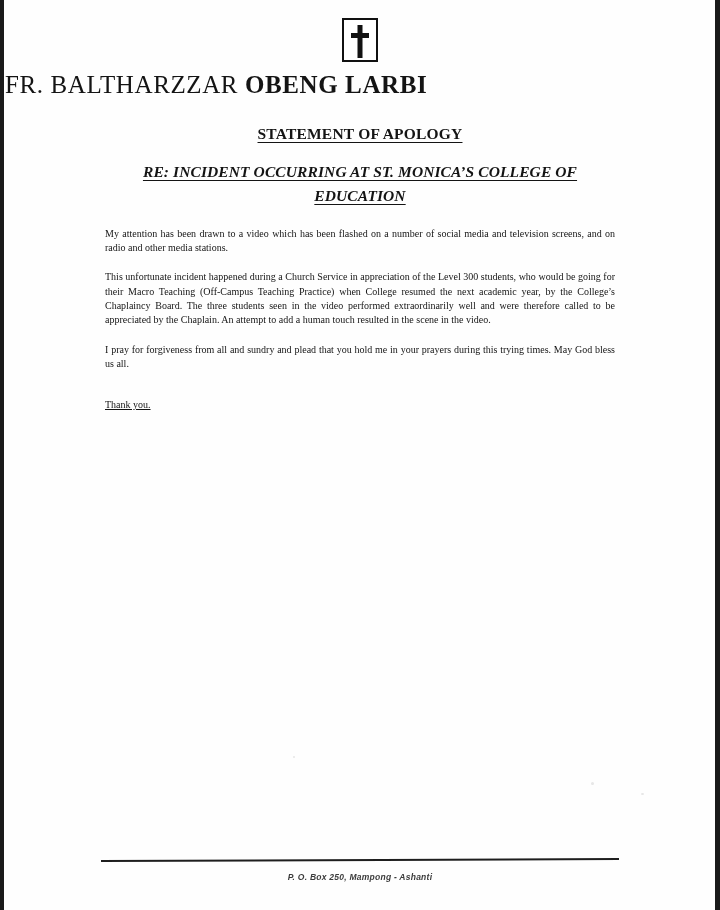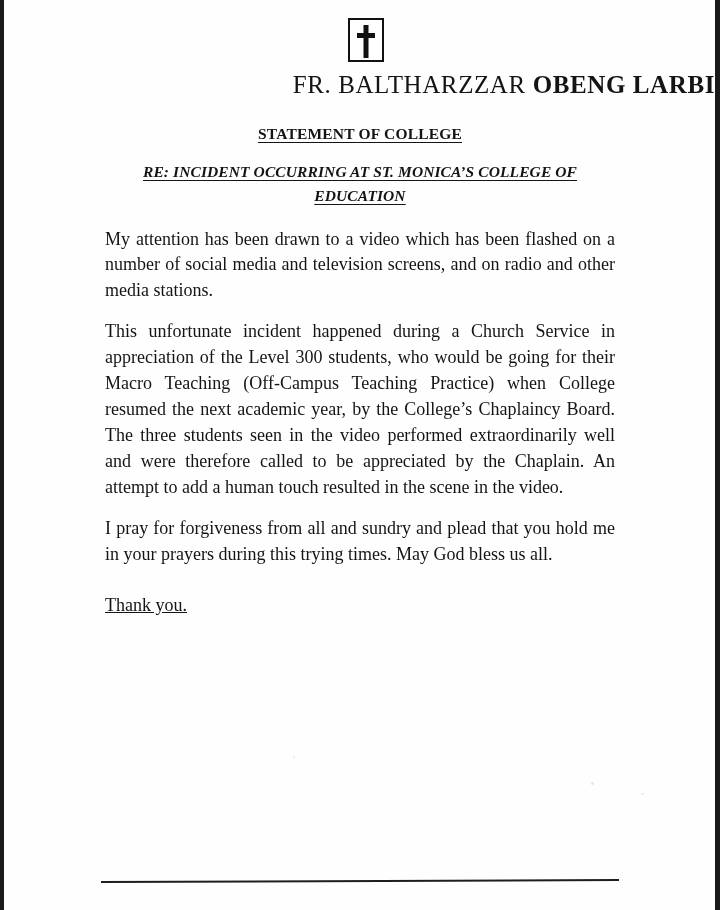--- a/index.html
+++ b/index.html
@@ -25,23 +25,22 @@
 
   .page {
     position: absolute;
     left: 5px; right: 5px; top: 0; bottom: 0;
     background: #fefefe;
     padding: 0;
   }
 
   
   .letterhead {
-    text-align: right;
+    text-align: left;
     padding-top: 18px;
-    padding-left: 12px;
   }
   .cross-emblem {
     width: 36px; height: 44px;
     border: 2px solid #111;
     margin: 0 auto 9px auto;
     position: relative;
     background: #fff;
   }
   .cross-emblem .bar-v {
     position: absolute;
@@ -88,21 +87,21 @@
     font-style: italic;
   }
 
   
   .body-copy {
     margin: 19px auto 0 auto;
     width: 510px;
   }
   .body-copy p {
     margin: 0 0 15px 0;
-    font-size: 18px;
+    font-size: 10px;
     line-height: 1.44;
     text-align: justify;
     text-justify: inter-word;
   }
   .body-copy p.last-para { margin-bottom: 26px; }
   .thanks { margin-bottom: 0 !important; text-align: left !important; text-decoration: underline; }
 
   
   .signature-block {
     width: 510px;
@@ -162,33 +161,34 @@
 
   <div class="letterhead">
     <div class="cross-emblem">
       <div class="bar-v"></div>
       <div class="bar-h"></div>
     </div>
     <div class="org-name"><span>FR. BALTHARZZAR </span><span class="bold">OBENG LARBI</span></div>
   </div>
 
   <div class="titles">
-    <div class="doc-title">STATEMENT OF COLLEGE</div>
+    <div class="doc-title">STATEMENT OF APOLOGY</div>
     <div class="doc-subject">RE: INCIDENT OCCURRING AT ST. MONICA’S COLLEGE OF EDUCATION</div>
   </div>
 
   <div class="body-copy">
     <p>My attention has been drawn to a video which has been flashed on a number of social media and television screens, and on radio and other media stations.</p>
     <p>This unfortunate incident happened during a Church Service in appreciation of the Level 300 students, who would be going for their Macro Teaching (Off-Campus Teaching Practice) when College resumed the next academic year, by the College’s Chaplaincy Board. The three students seen in the video performed extraordinarily well and were therefore called to be appreciated by the Chaplain. An attempt to add a human touch resulted in the scene in the video.</p>
     <p class="last-para">I pray for forgiveness from all and sundry and plead that you hold me in your prayers during this trying times. May God bless us all.</p>
     <p class="thanks">Thank you.</p>
   </div>
 
 
   <div class="speck" style="left:586px;top:782px;width:3px;height:3px;"></div>
   <div class="speck" style="left:288px;top:756px;width:2px;height:2px;"></div>
   <div class="speck" style="left:636px;top:793px;width:3px;height:2px;"></div>
 
   <div class="footer">
     <div class="footer-rule"></div>
+    <div class="footer-address">P. O. Box 250, Mampong - Ashanti</div>
   </div>
 
 </div>
 
 </body></html>

